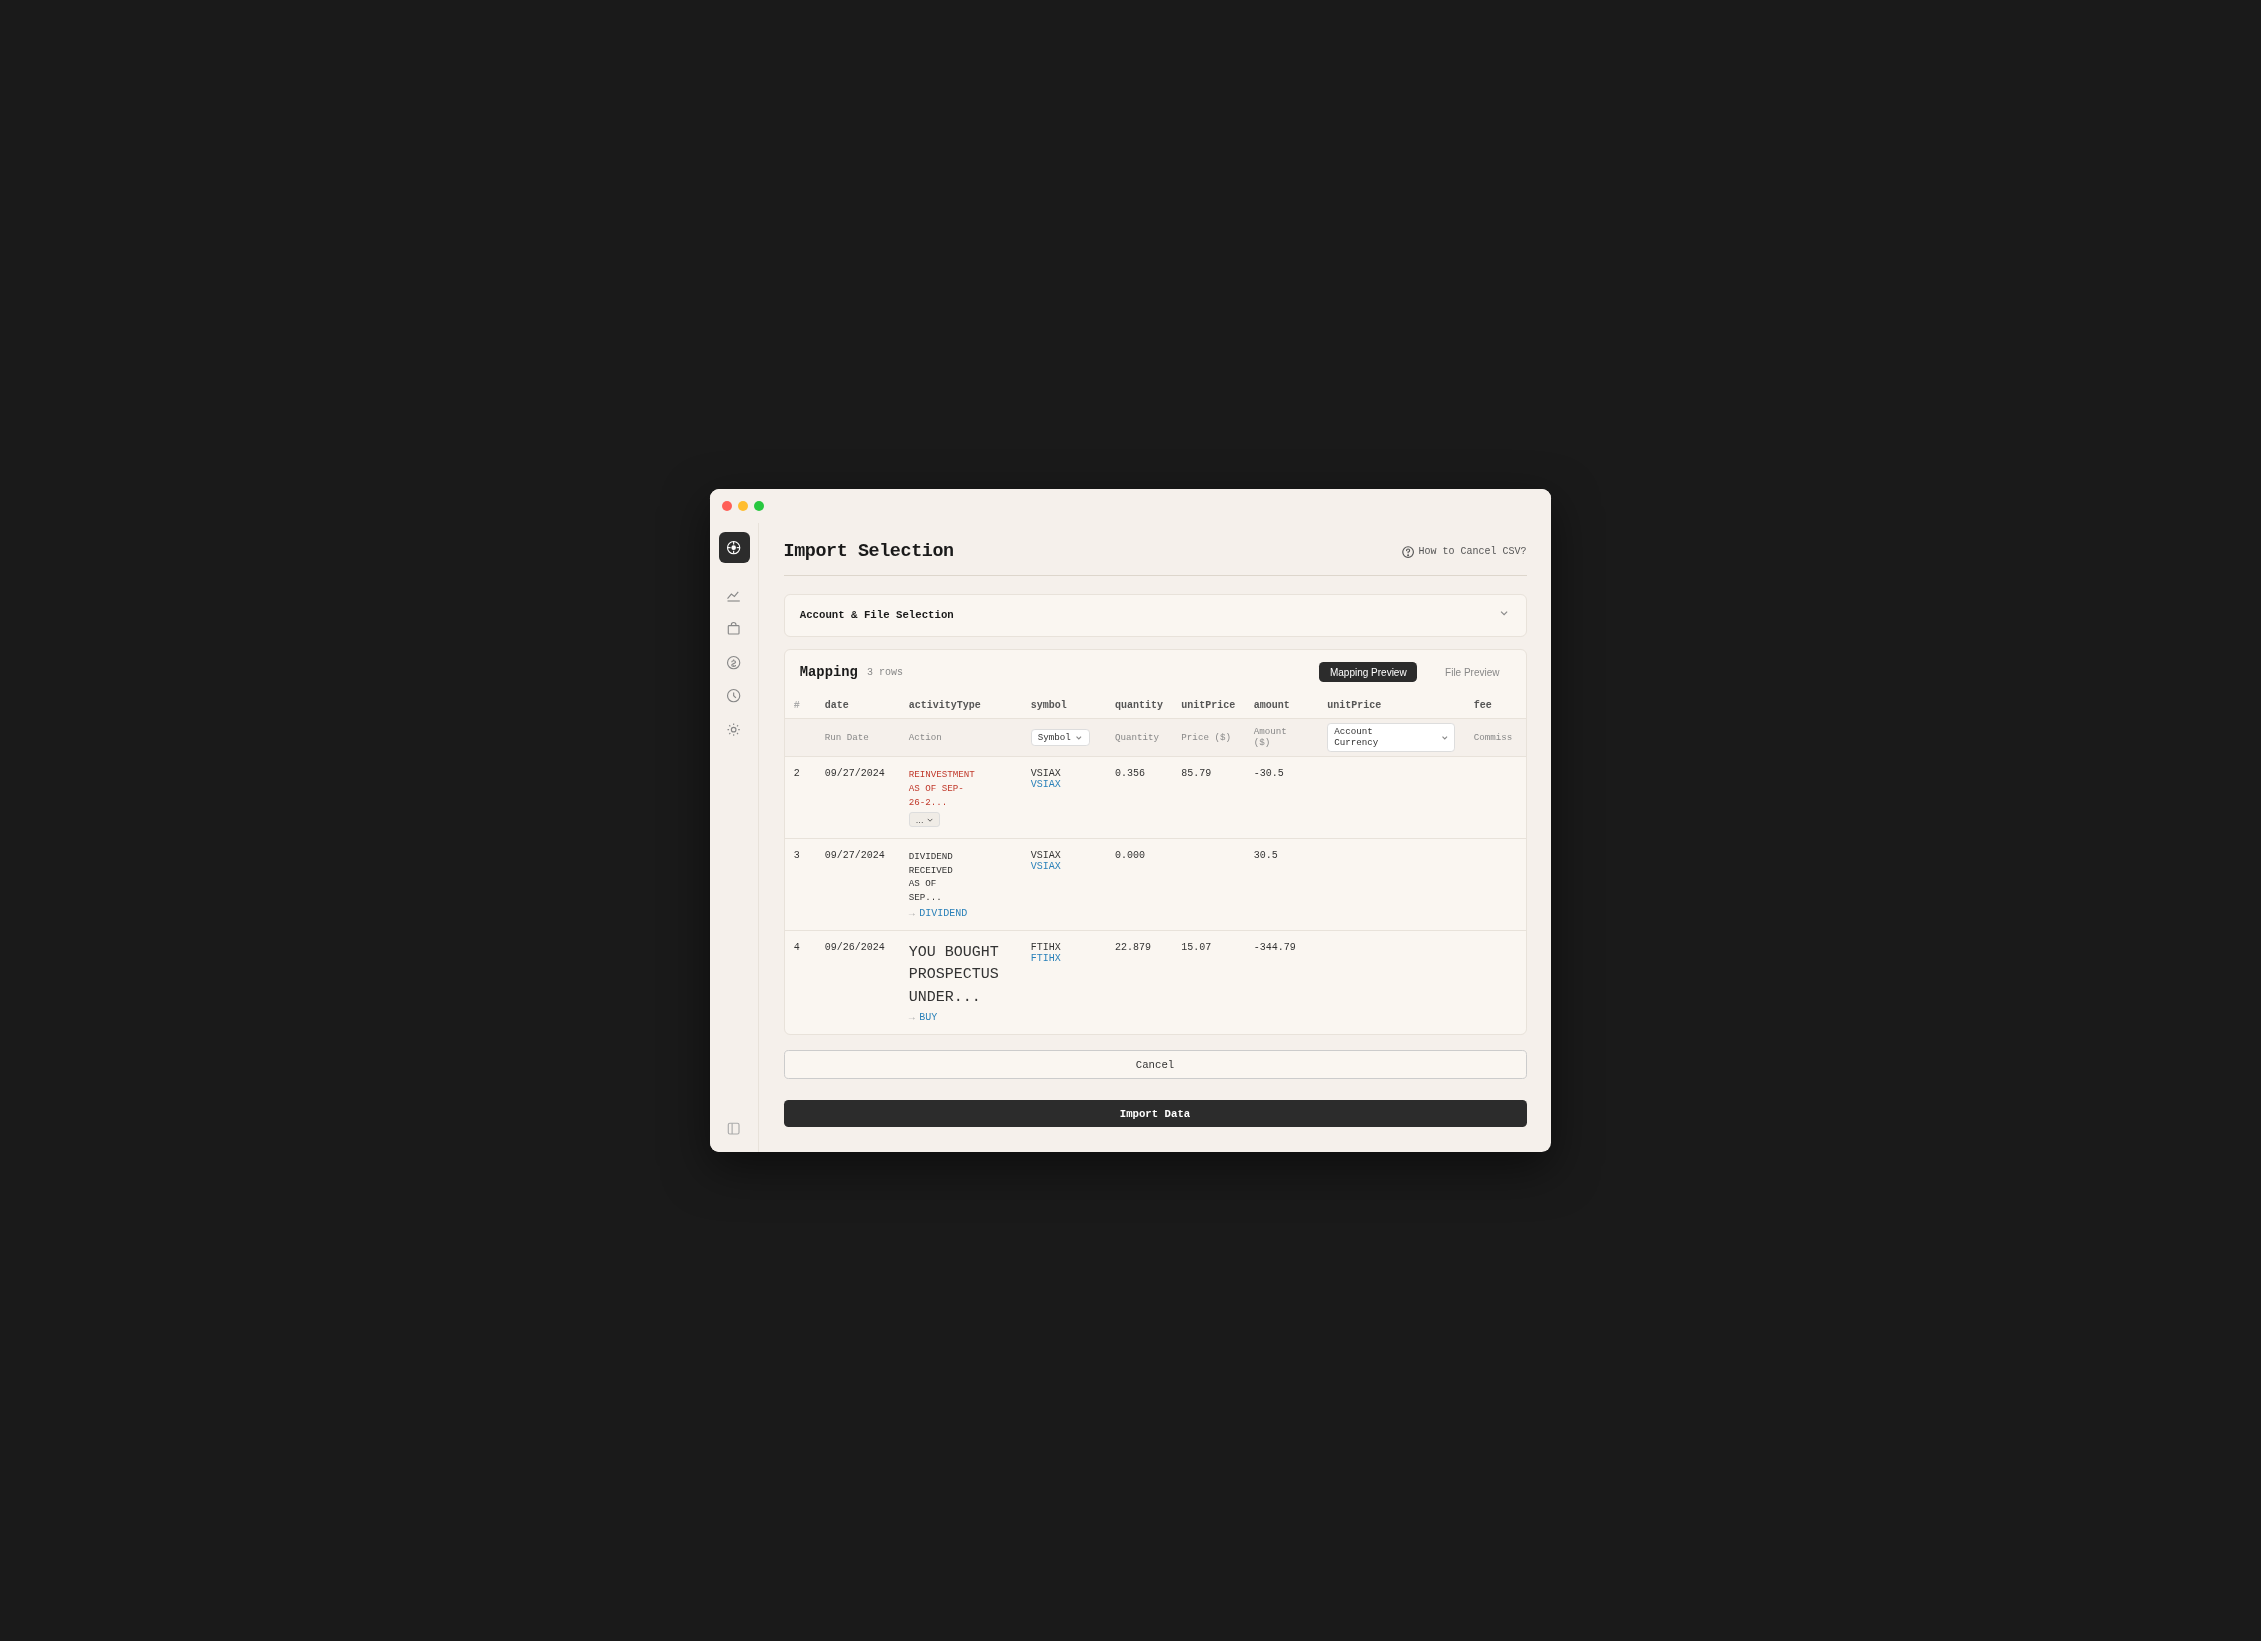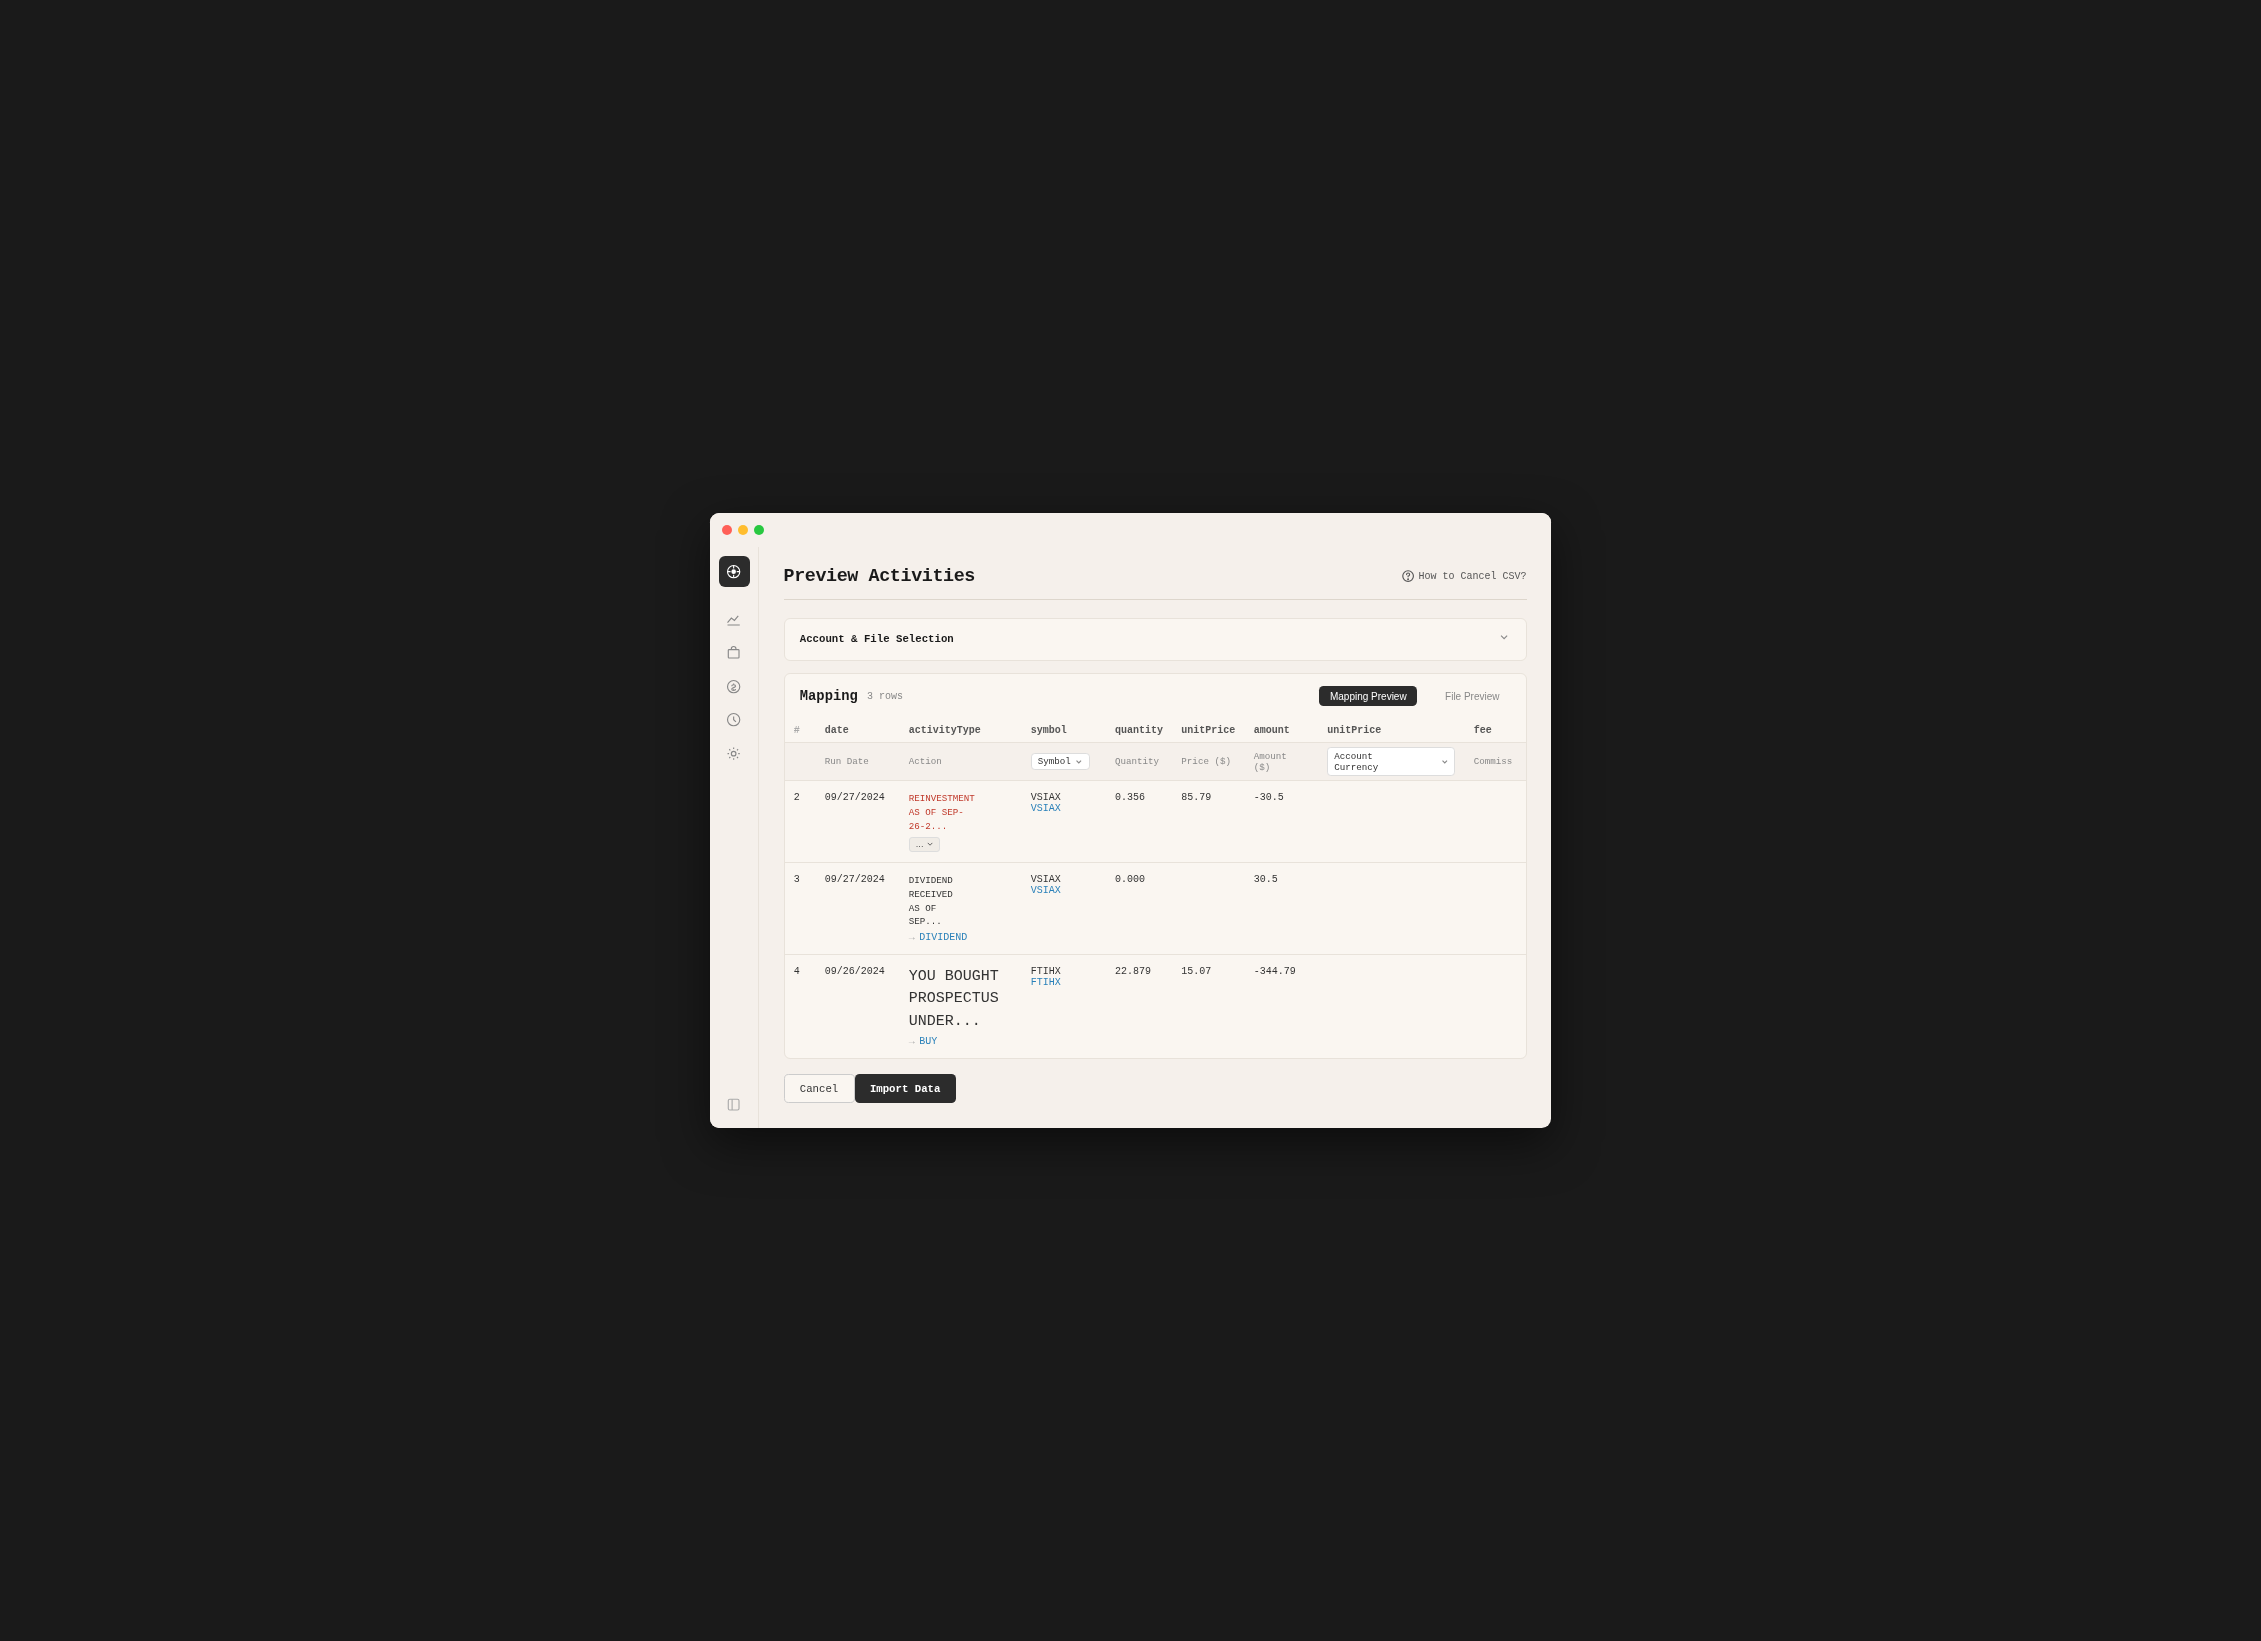--- a/index.html
+++ b/index.html
@@ -321,22 +321,23 @@
       align-items: center;
       gap: 3.1px;
     }
 
     .symbol-mapped {
       color: #2980b9;
     }
 
     .footer-actions {
       display: flex;
-      gap: 0;
+      gap: 21px;
       margin-top: 15.3px;
+      flex-direction: column;
     }
 
     .btn-cancel {
       padding: 7.6px 15.3px;
       border: 0.8px solid #ccc;
       background: #faf6f1;
       border-radius: 4.6px;
       font-size: 10.7px;
       cursor: pointer;
       color: #333;
@@ -432,21 +433,21 @@
             <rect x="3" y="3" width="14" height="14" rx="2"></rect>
             <line x1="8" y1="3" x2="8" y2="17"></line>
           </svg>
         </div>
       </div>
     </div>
 
     <div class="main-content">
 
       <div class="page-header">
-        <h1 class="page-title">Preview Activities</h1>
+        <h1 class="page-title">Import Selection</h1>
         <a class="help-link">
           <svg width="12.2" height="12.2" viewBox="0 0 16 16" fill="none" stroke="#555" stroke-width="1.5">
             <circle cx="8" cy="8" r="7"></circle>
             <path d="M6 6a2 2 0 1 1 2 2v1" stroke-linecap="round"></path>
             <circle cx="8" cy="12" r="0.5" fill="#555"></circle>
           </svg>
           <span>How to Cancel CSV?</span>
         </a>
       </div>
 

